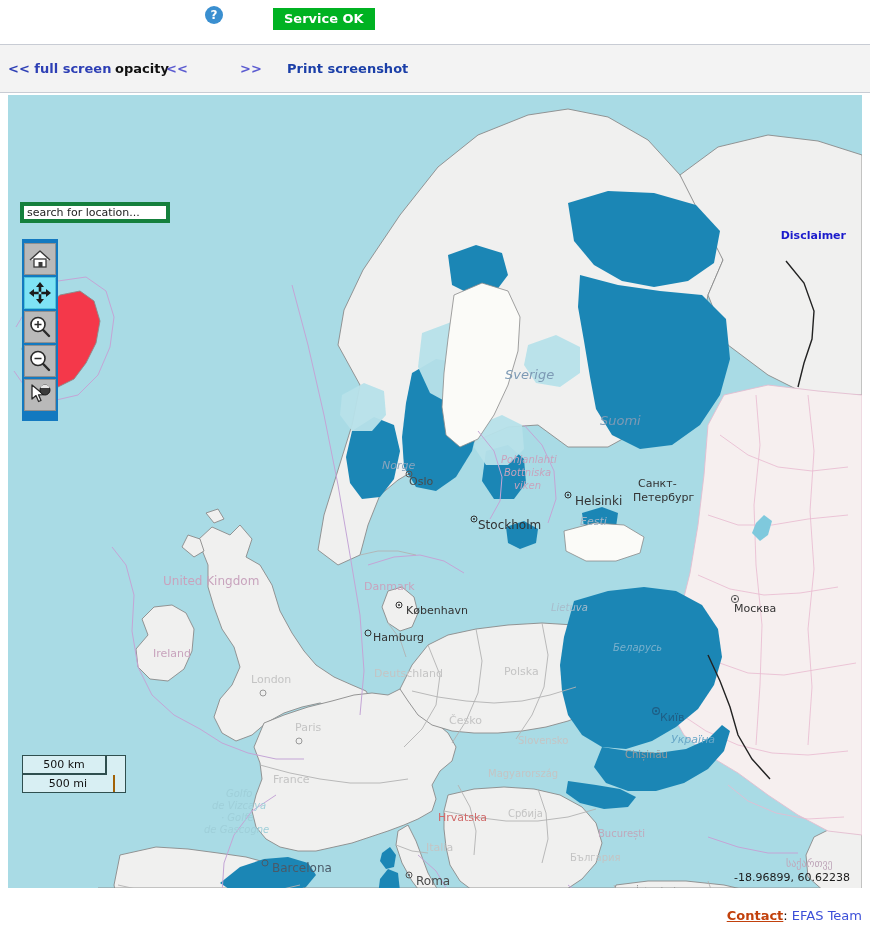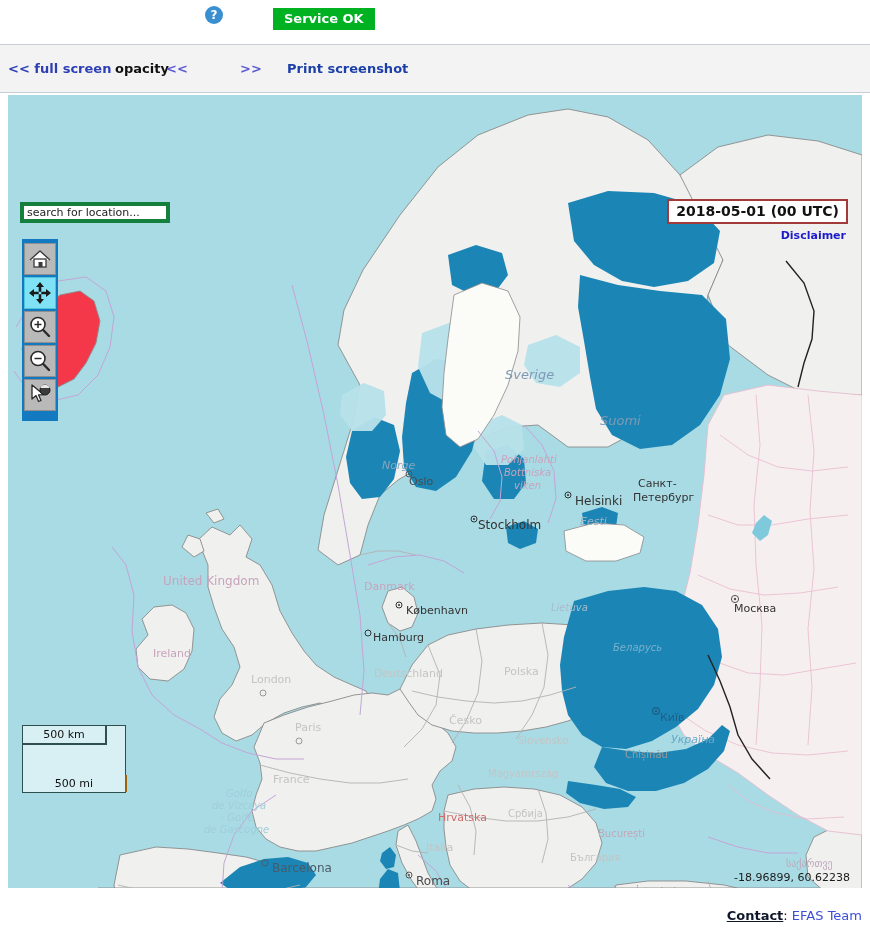--- a/index.html
+++ b/index.html
@@ -143,35 +143,35 @@
     background:rgba(255,255,255,0.55);
     border:1px solid #2f4f4f;
     font-size:11px;color:#111;
     box-sizing:border-box;
   }
   .scale-row{
     position:relative;height:17px;line-height:17px;
     text-align:center;
   }
   #scale-km{border-bottom:2px solid #2f4f4f;width:82px;border-right:2px solid #2f4f4f;}
-  #scale-mi{width:104px;border-right:2px solid #a16207;box-sizing:border-box;margin-top:30px;}
+  #scale-mi{width:92px;border-right:2px solid #a16207;box-sizing:border-box;}
 
   
   #coord-readout{
     position:absolute;right:12px;bottom:4px;
     font-size:11px;color:#1a1a1a;
     white-space:nowrap;
   }
 
   
   #footer{
     position:absolute;right:8px;top:908px;
     font-size:13px;white-space:nowrap;
   }
-  #contact-label{font-weight:bold;color:#0f172a;text-decoration:underline;text-align:right;}
+  #contact-label{font-weight:bold;color:#c2410c;text-decoration:underline;text-align:right;}
   #contact-sep{color:#111;}
   #contact-link{color:#3c4fd8;cursor:pointer;}
 </style>
 </head>
 <body>
 
 <div id="header">
   <div id="help-icon">?</div>
   <div id="service-status">Service OK</div>
   <div id="header-rule"></div>
@@ -491,21 +491,20 @@
     </div>
     <div class="map-btn">
       <svg width="26" height="26" viewBox="0 0 26 26">
         <path d="M5 3 L5 17 L9 13.6 L11.6 19.5 L14 18.4 L11.5 12.8 L16.5 12.6 Z" fill="#ffffff" stroke="#2a2a2a" stroke-width="1.3" stroke-linejoin="round"></path>
         <circle cx="18" cy="8" r="5" fill="#3c3c3c" stroke="#1a1a1a" stroke-width="1"></circle>
         <path d="M13.3 6 A5 5 0 0 1 22.7 6" fill="#e8e8e8"></path>
       </svg>
     </div>
   </div>
 
-  <div id="date-stamp">2018-05-01 (00 UTC)</div>
   <div id="disclaimer-link">Disclaimer</div>
 
   <div id="scale-bar">
     <div class="scale-row" id="scale-km">500 km</div>
     <div class="scale-row" id="scale-mi">500 mi</div>
   </div>
 
   <div id="coord-readout">-18.96899, 60.62238</div>
 </div>
 

